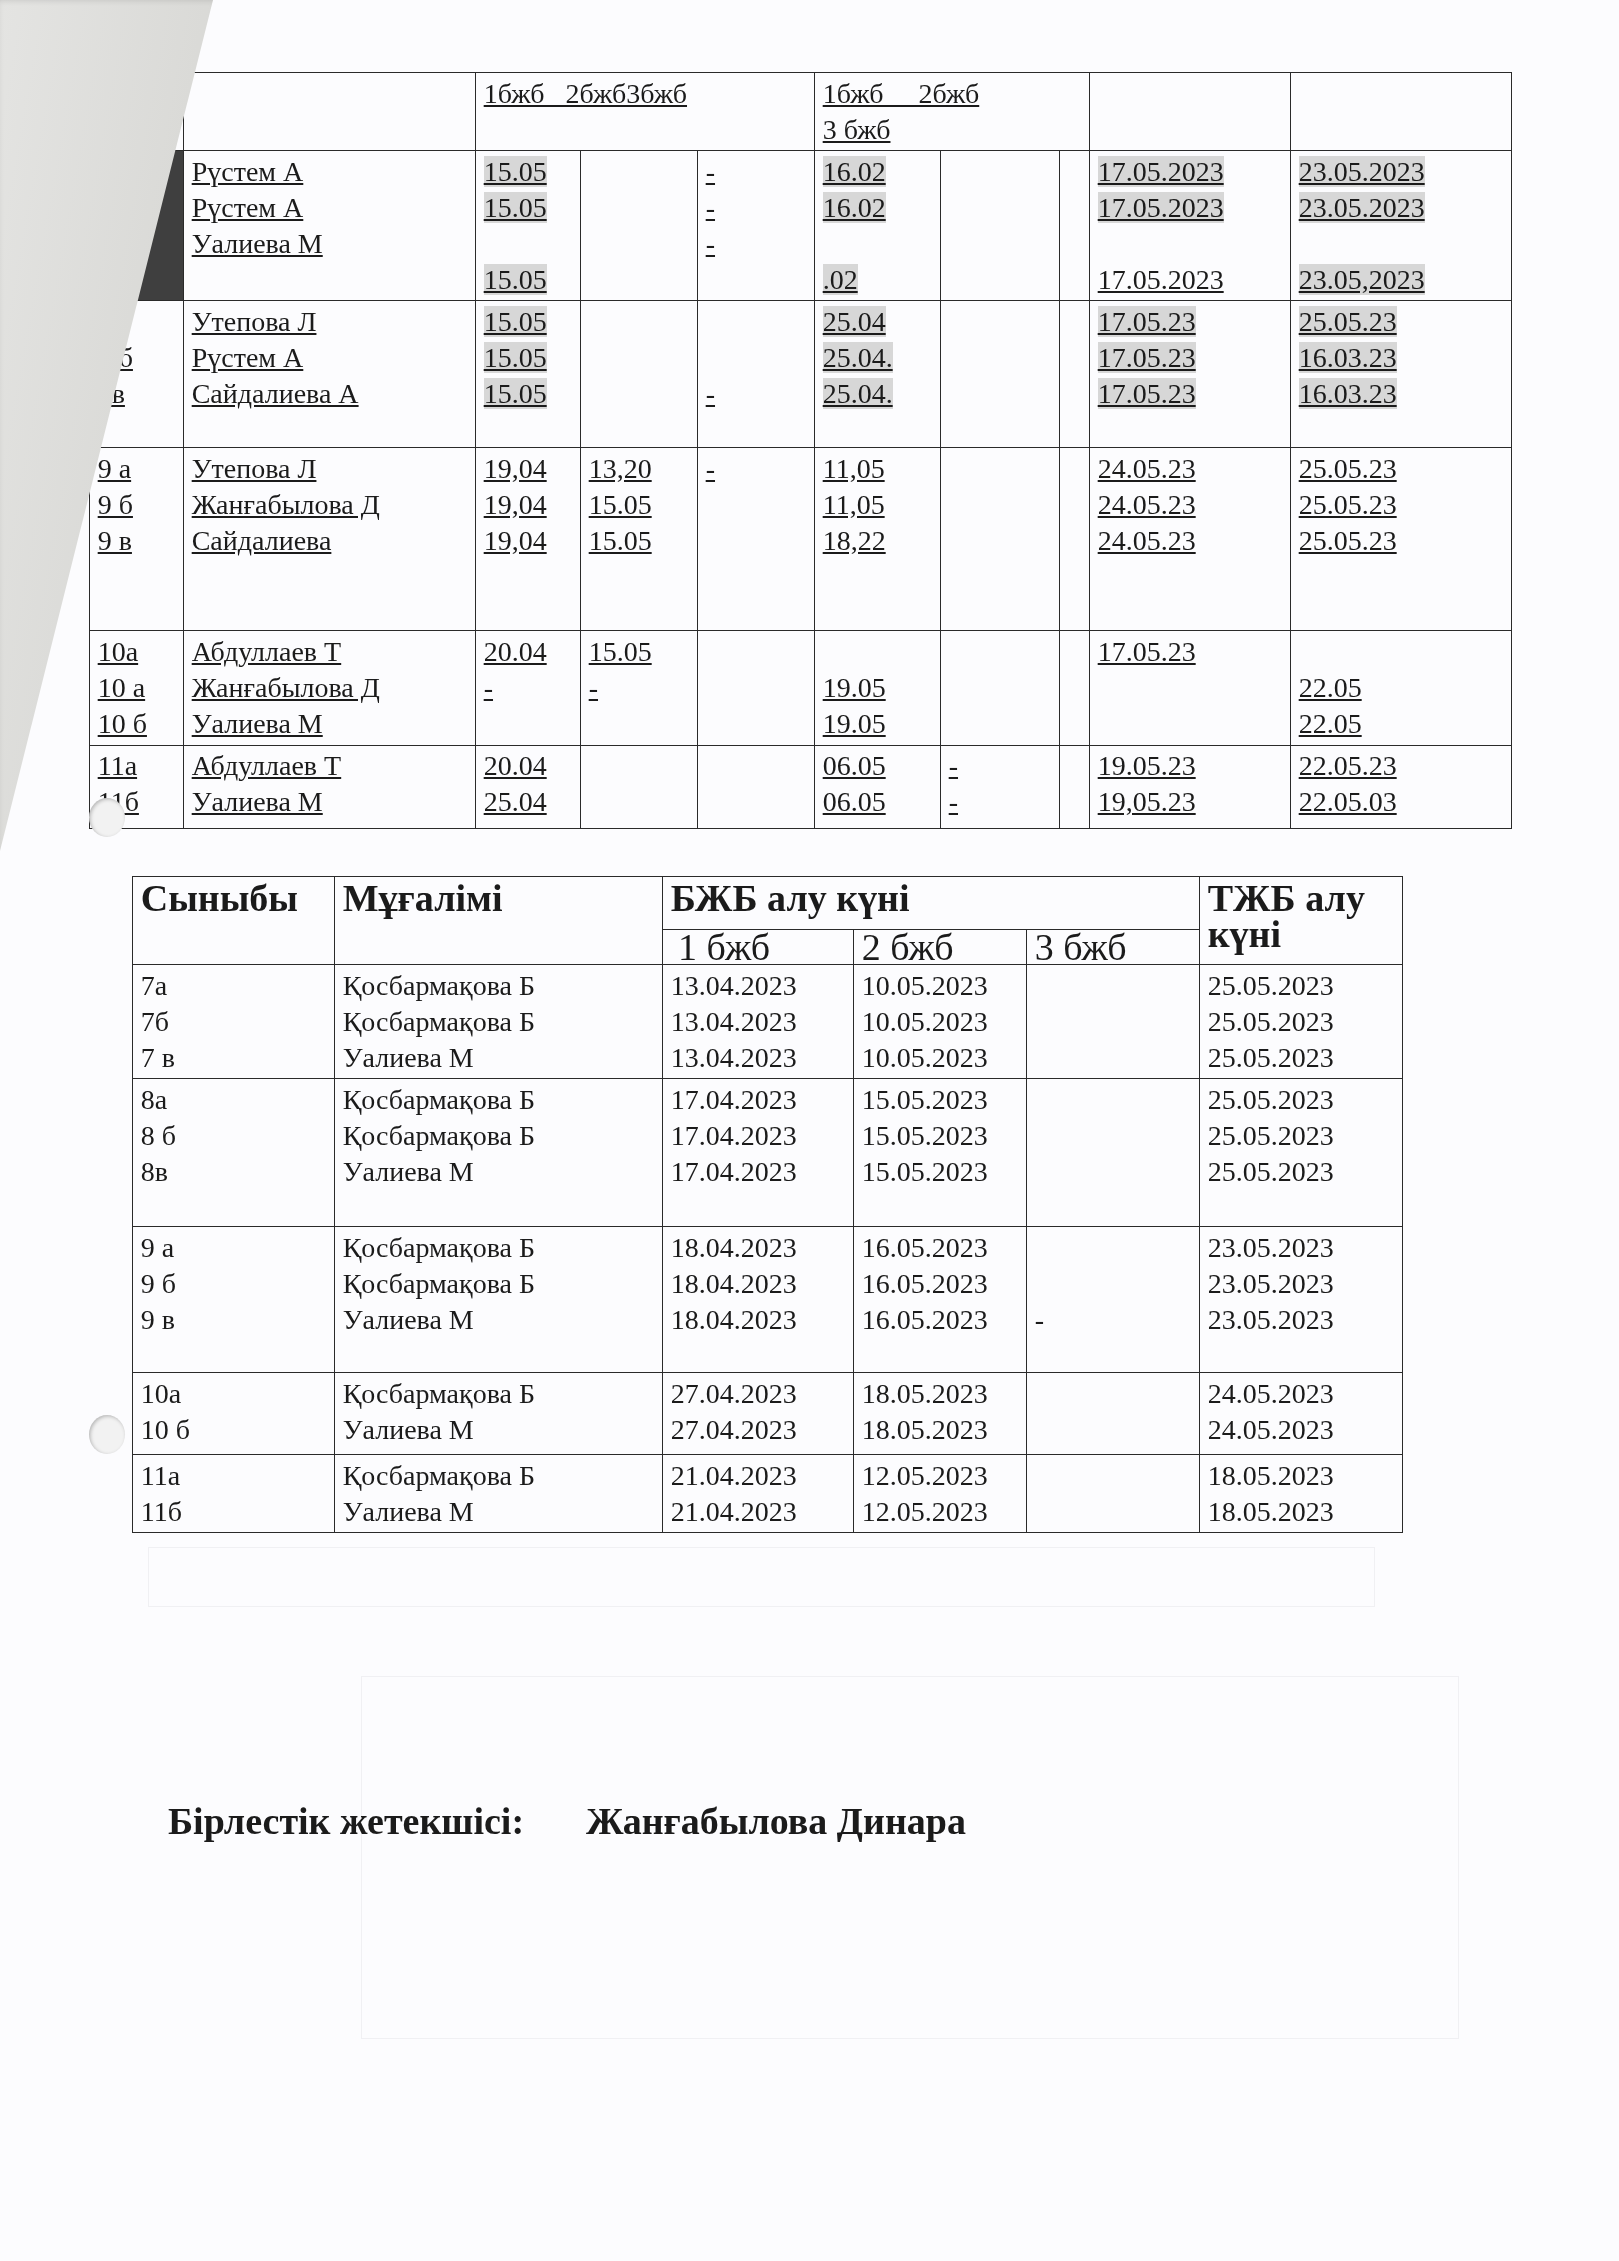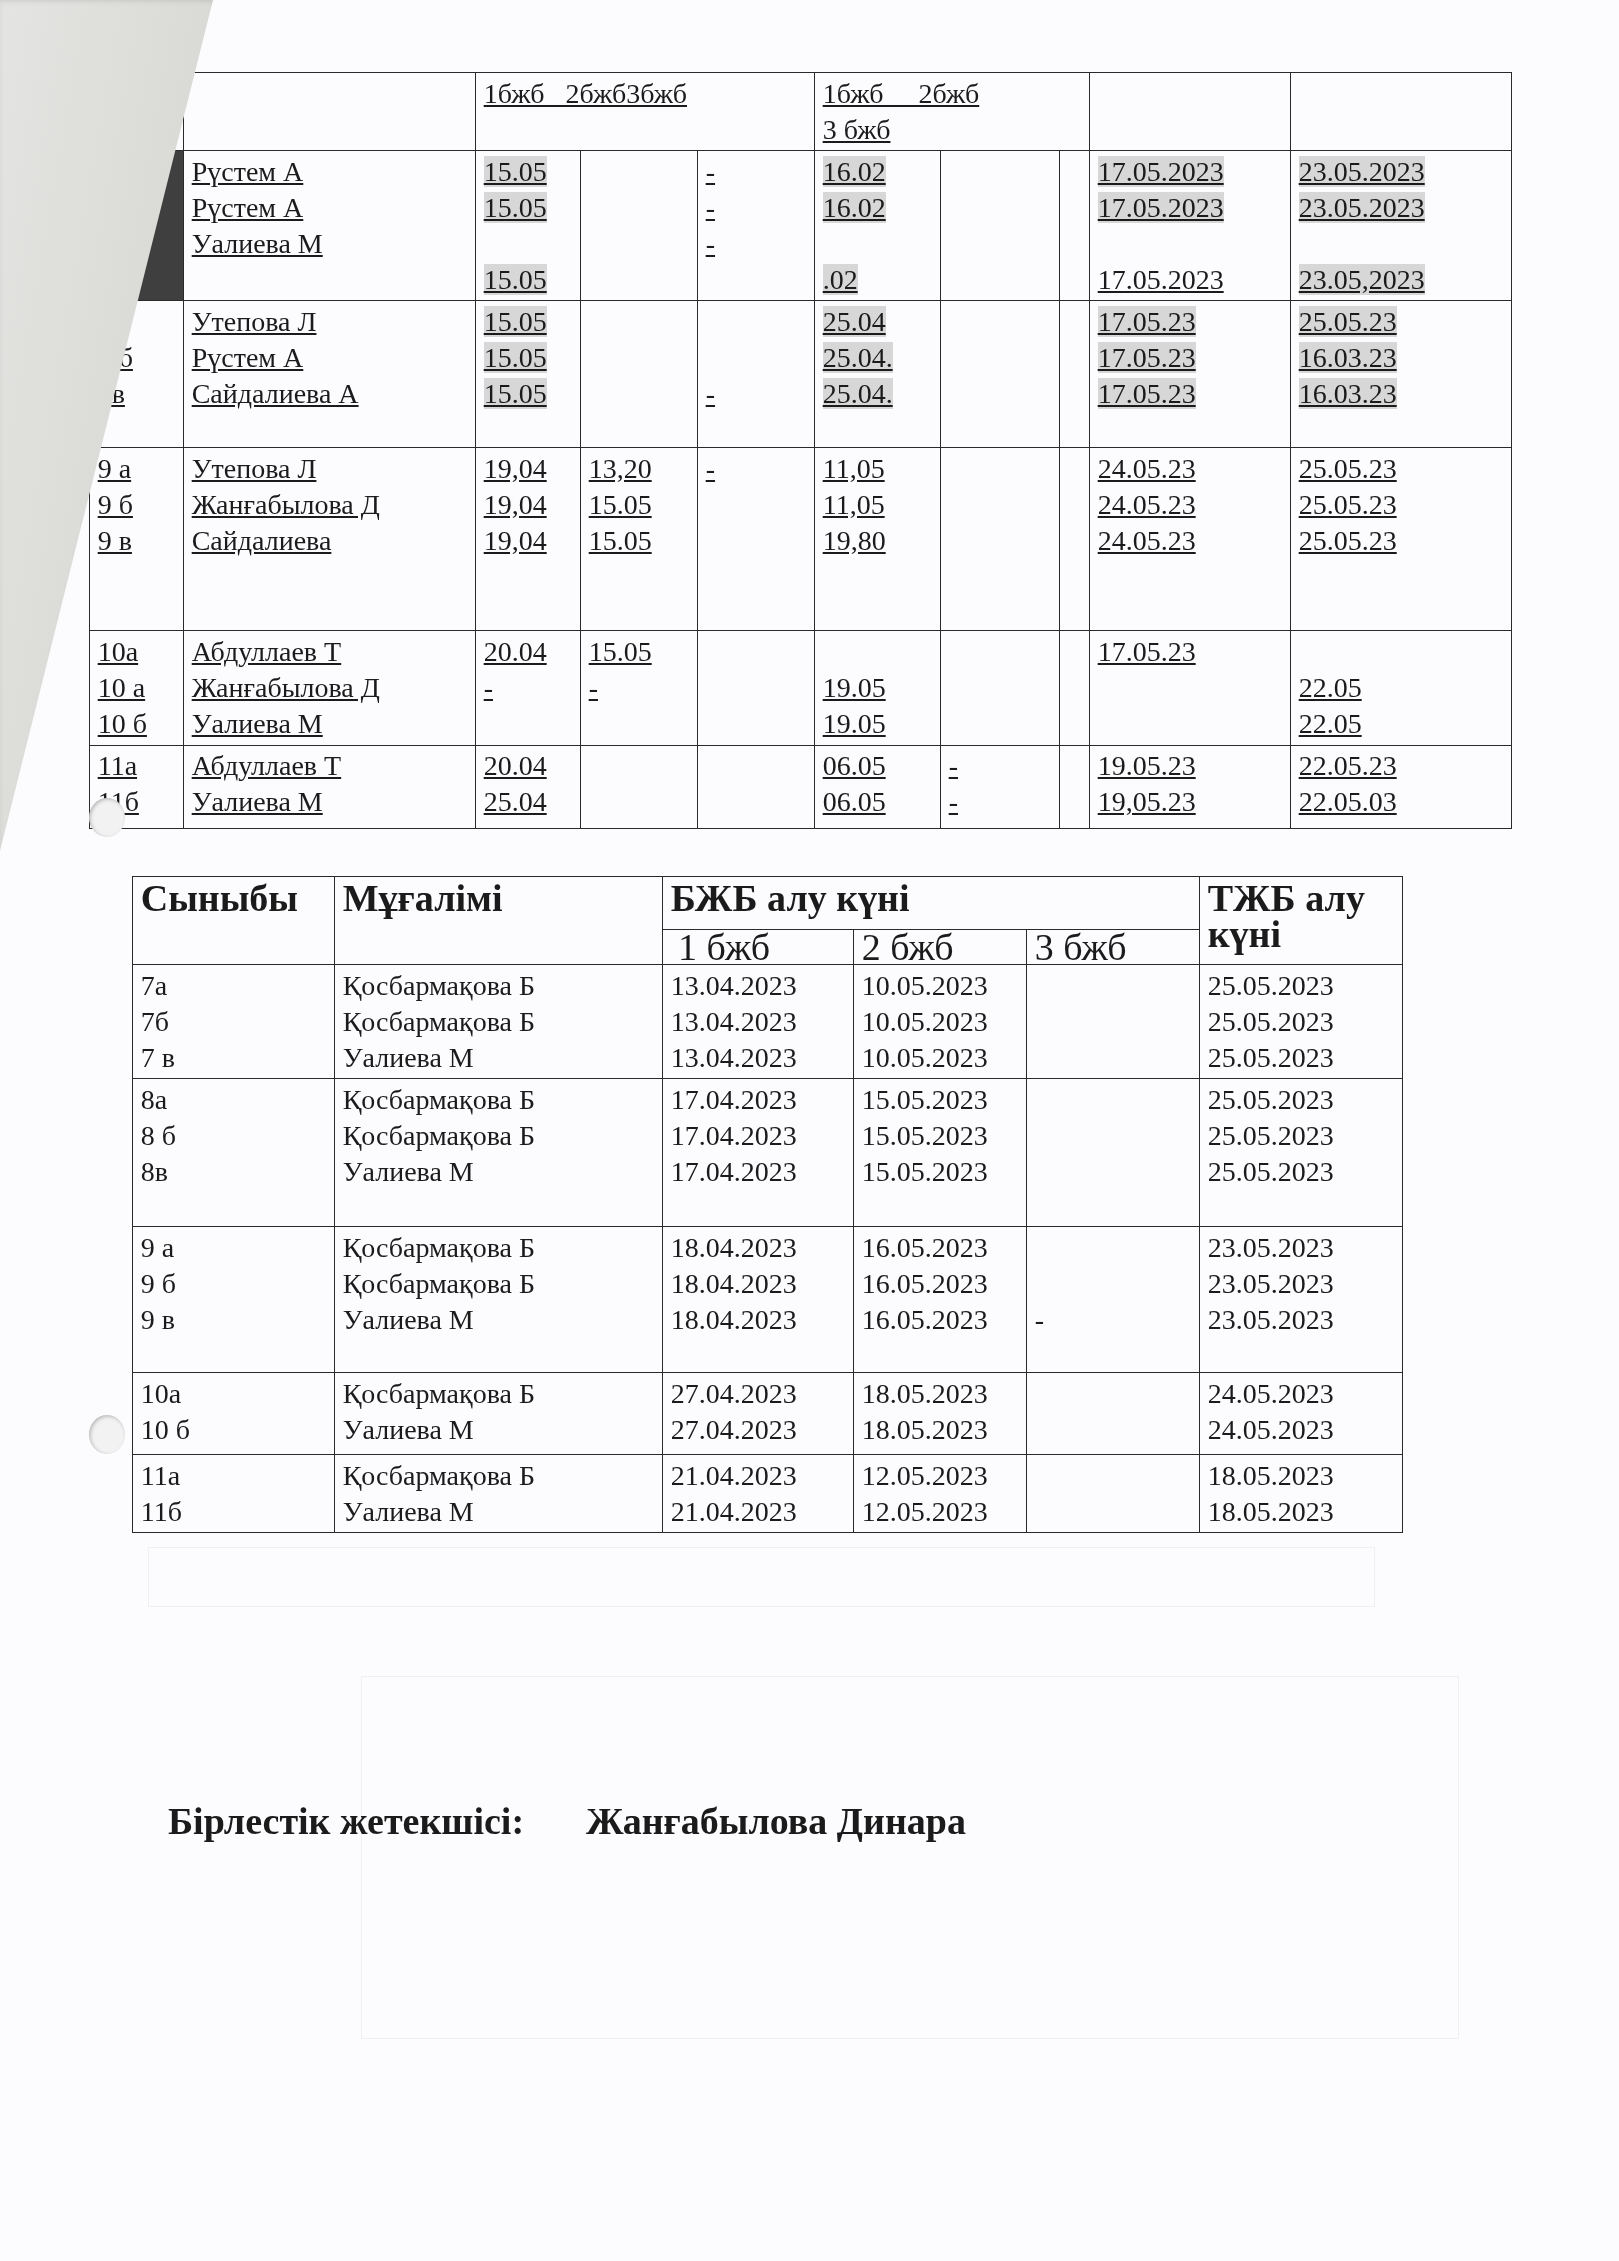--- a/index.html
+++ b/index.html
@@ -211,21 +211,21 @@
           <div>15.05</div>
         </td>
         <td class="cell-lines">
           <div>-</div>
           <div></div>
           <div></div>
         </td>
         <td class="cell-lines">
           <div>11,05</div>
           <div>11,05</div>
-          <div>19,80</div>
+          <div>18,22</div>
         </td>
         <td class="cell-lines">
           <div></div>
           <div></div>
           <div></div>
         </td>
         <td class="cell-lines">
           <div></div>
           <div></div>
           <div></div>

